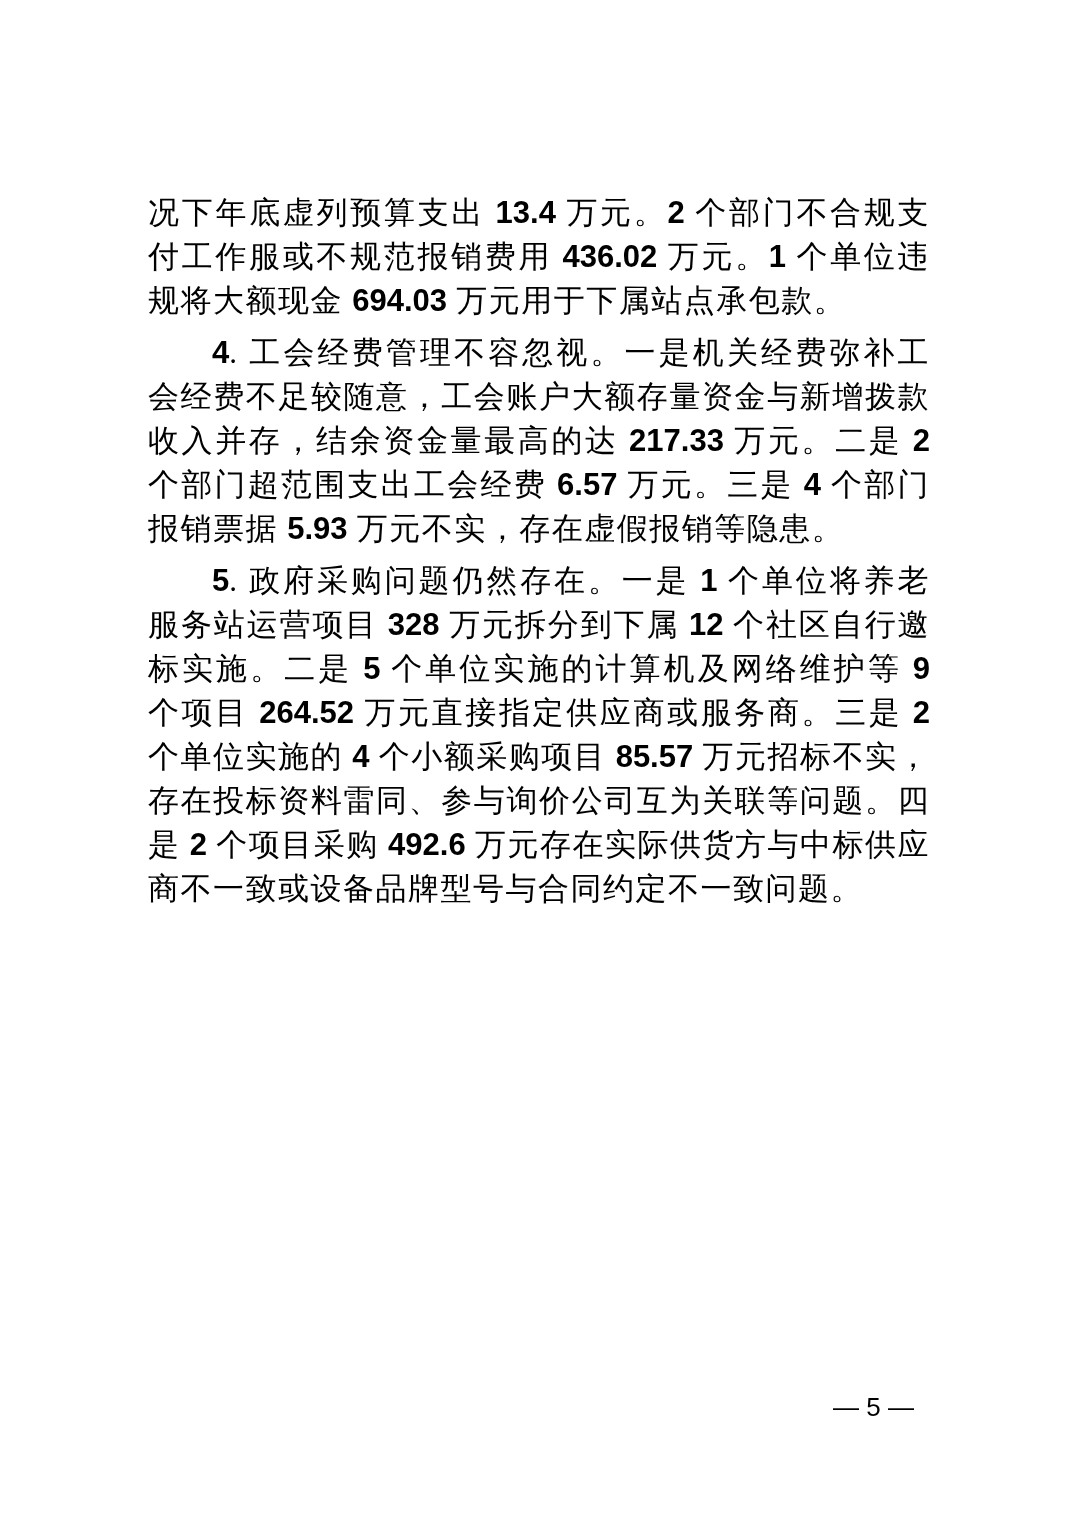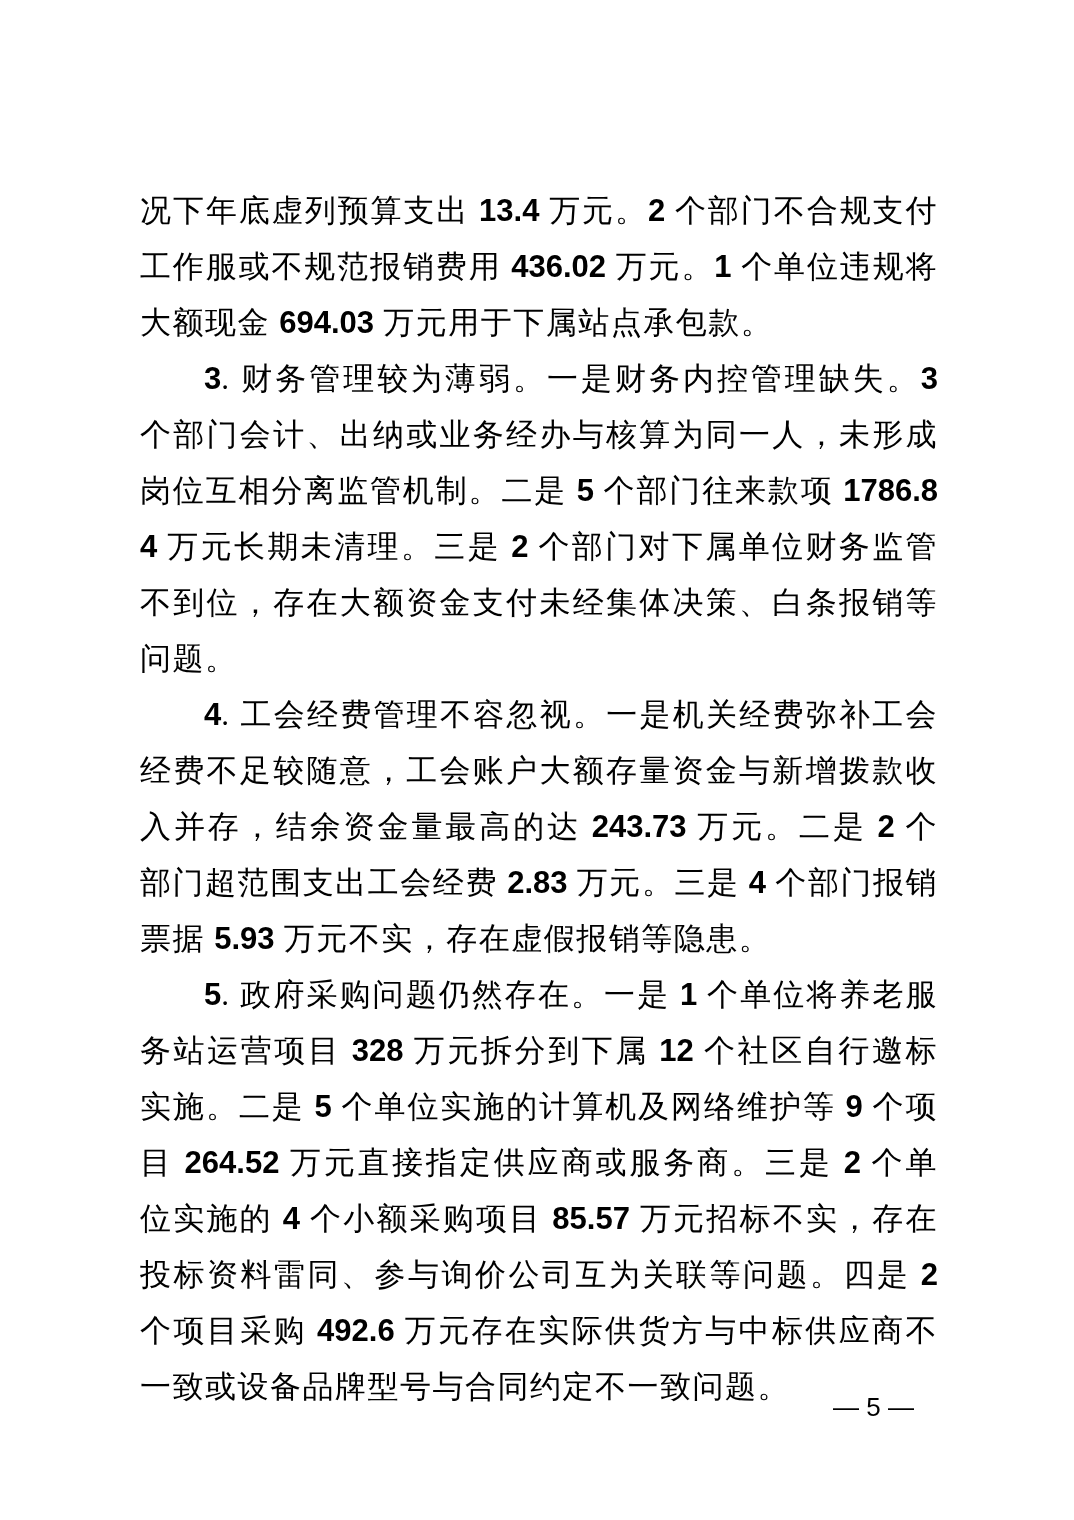--- a/index.html
+++ b/index.html
@@ -17,23 +17,23 @@
     font-family: "Liberation Serif", "DejaVu Serif", serif;
     color: #000000;
   }
   .body-text {
     position: absolute;
     left: 140px;
     top: 183px;
     width: 798px;
   }
   .para {
-    margin: 0;
+    margin: 8px;
     font-size: 31px;
-    line-height: 56px;
+    line-height: 44px;
     text-align: justify;
     text-justify: inter-ideograph;
     letter-spacing: 1.5px;
     word-break: break-all;
   }
   .para.indent {
     text-indent: 64px;
   }
   .num {
     font-family: "Liberation Sans", "DejaVu Sans", sans-serif;
@@ -51,21 +51,20 @@
     color: #000000;
     white-space: pre;
   }
 </style>
 </head>
 <body>
 
 <div class="page">
   <main class="body-text">
     <p class="para">况下年底虚列预算支出 <span class="num">13.4</span> 万元。<span class="num">2</span> 个部门不合规支付工作服或不规范报销费用 <span class="num">436.02</span> 万元。<span class="num">1</span> 个单位违规将大额现金 <span class="num">694.03</span> 万元用于下属站点承包款。</p>
-    <p class="para indent"><span class="num">3</span>. 财务管理较为薄弱。一是财务内控管理缺失。<span class="num">3</span> 个部门会计、出纳或业务经办与核算为同一人，未形成岗位互相分离监管机制。二是 <span class="num">5</span> 个部门往来款项 <span class="num">1786.84</span> 万元长期未清理。三是 <span class="num">2</span> 个部门对下属单位财务监管不到位，存在大额资金支付未经集体决策、白条报销等问题。</p>
-    <p class="para indent"><span class="num">4</span>. 工会经费管理不容忽视。一是机关经费弥补工会经费不足较随意，工会账户大额存量资金与新增拨款收入并存，结余资金量最高的达 <span class="num">243.73</span> 万元。二是 <span class="num">2</span> 个部门超范围支出工会经费 <span class="num">2.83</span> 万元。三是 <span class="num">4</span> 个部门报销票据 <span class="num">5.93</span> 万元不实，存在虚假报销等隐患。</p>
+    <p class="para indent"><span class="num">4</span>. 工会经费管理不容忽视。一是机关经费弥补工会经费不足较随意，工会账户大额存量资金与新增拨款收入并存，结余资金量最高的达 <span class="num">217.33</span> 万元。二是 <span class="num">2</span> 个部门超范围支出工会经费 <span class="num">6.57</span> 万元。三是 <span class="num">4</span> 个部门报销票据 <span class="num">5.93</span> 万元不实，存在虚假报销等隐患。</p>
     <p class="para indent"><span class="num">5</span>. 政府采购问题仍然存在。一是 <span class="num">1</span> 个单位将养老服务站运营项目 <span class="num">328</span> 万元拆分到下属 <span class="num">12</span> 个社区自行邀标实施。二是 <span class="num">5</span> 个单位实施的计算机及网络维护等 <span class="num">9</span> 个项目 <span class="num">264.52</span> 万元直接指定供应商或服务商。三是 <span class="num">2</span> 个单位实施的 <span class="num">4</span> 个小额采购项目 <span class="num">85.57</span> 万元招标不实，存在投标资料雷同、参与询价公司互为关联等问题。四是 <span class="num">2</span> 个项目采购 <span class="num">492.6</span> 万元存在实际供货方与中标供应商不一致或设备品牌型号与合同约定不一致问题。</p>
   </main>
 
   <footer class="page-footer">
     <span class="page-number">— 5 —</span>
   </footer>
 </div>
 
 </body></html>

